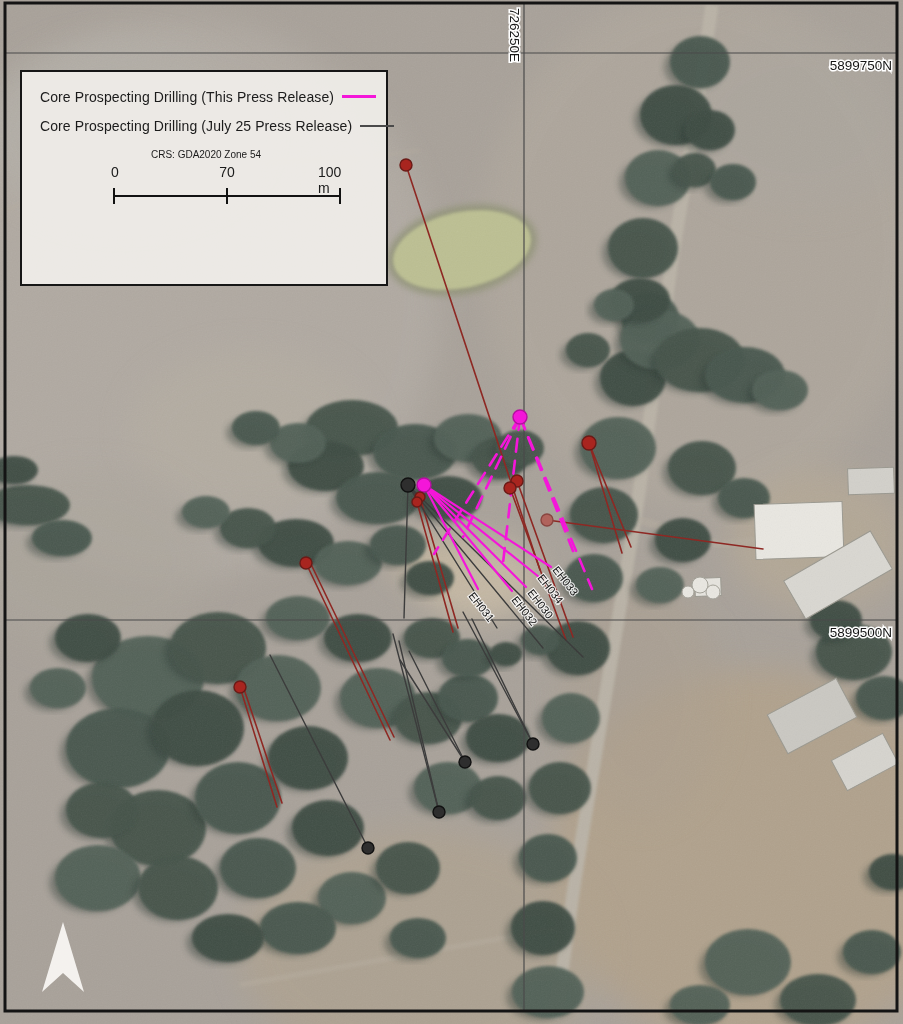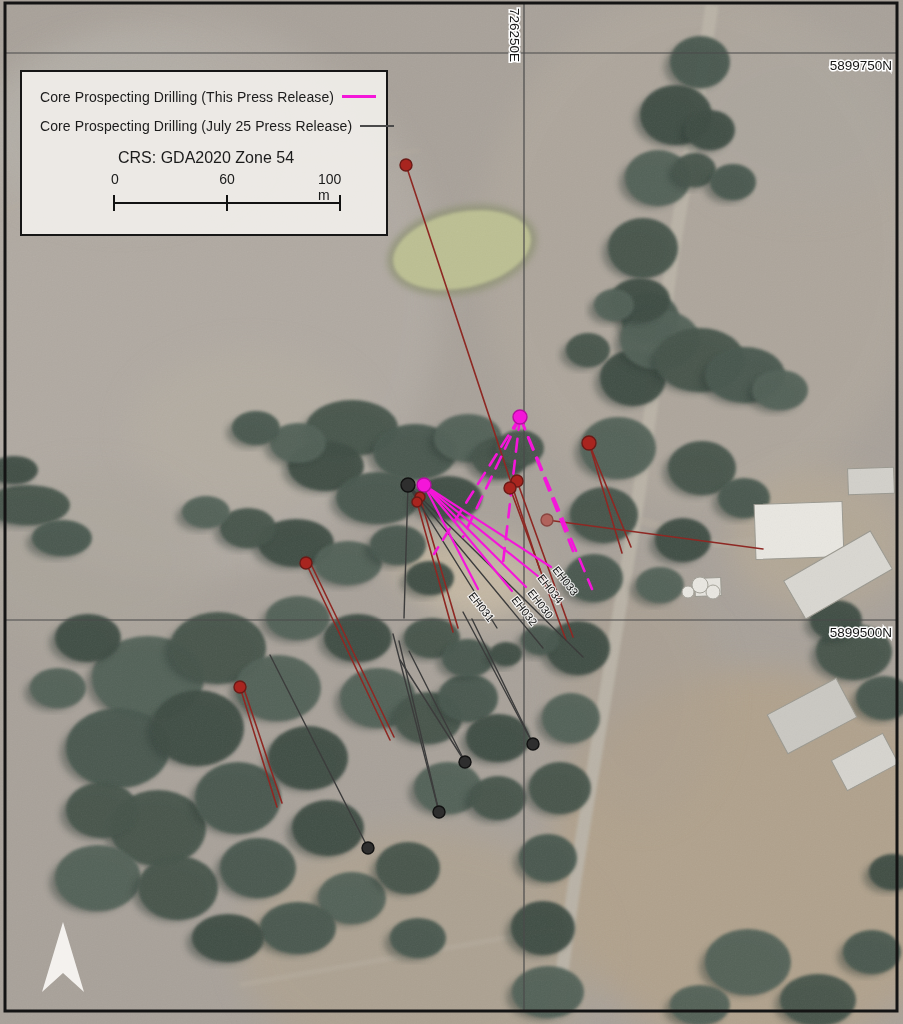--- a/index.html
+++ b/index.html
@@ -1,31 +1,31 @@
 <!DOCTYPE html>
 <html><head>
 <meta charset="utf-8">
 <style>
   html,body{margin:0;padding:0;background:#8d8780;font-family:"Liberation Sans",sans-serif;}
   #stage{position:relative;width:903px;height:1024px;overflow:hidden;background:#a8a199;}
   #mapsvg{position:absolute;left:0;top:0;width:903px;height:1024px;display:block;}
   
   .legend{
-    position:absolute;left:20px;top:70px;width:368px;height:166px;box-sizing:border-box;
+    position:absolute;left:20px;top:70px;width:368px;height:216px;box-sizing:border-box;
     background:rgba(240,238,234,0.93);border:2.5px solid #161616;
     padding:10px 14px 8px 18px;color:#1b1b1b;
   }
   .legend-row{display:flex;align-items:center;justify-content:space-between;height:29px;}
   .legend-label{font-size:14px;letter-spacing:0.1px;white-space:nowrap;}
   .swatch{width:34px;flex:0 0 34px;margin-left:8px;}
   .swatch-magenta-solid{height:3px;background:#f416d9;}
   .swatch-magenta-dashed{height:3px;background:repeating-linear-gradient(90deg,#f416d9 0 11px,transparent 11px 19px);}
   .swatch-black-solid{height:2px;background:#4a4a4a;}
   .swatch-red-solid{height:2.5px;background:#b5827d;}
-  .legend-crs{text-align:center;font-size:16px;margin-top:9px;}
+  .legend-crs{text-align:center;font-size:10px;margin-top:9px;}
   .scalebar{position:relative;height:52px;margin-top:2px;}
   .sb-label{position:absolute;top:2px;font-size:14px;transform:translateX(-50%);}
   .sb-line{position:absolute;left:73px;top:33px;width:227px;border-top:2px solid #121212;}
   .sb-tick{position:absolute;top:26px;width:2px;height:16px;background:#121212;}
 </style>
 </head>
 <body>
 
 <div id="stage">
   <svg id="mapsvg" viewBox="0 0 903 1024">
@@ -321,21 +321,21 @@
       <span class="legend-label">Core Prospecting Drilling (This Press Release)</span>
       <span class="swatch swatch-magenta-solid"></span>
     </div>
     <div class="legend-row">
       <span class="legend-label">Core Prospecting Drilling (July 25 Press Release)</span>
       <span class="swatch swatch-black-solid"></span>
     </div>
     <div class="legend-crs">CRS: GDA2020 Zone 54</div>
     <div class="scalebar">
       <span class="sb-label" style="left:75px">0</span>
-      <span class="sb-label" style="left:187px">60</span>
+      <span class="sb-label" style="left:187px">70</span>
       <span class="sb-label" style="left:296px">100 m</span>
       <div class="sb-line"></div>
       <div class="sb-tick" style="left:73px"></div>
       <div class="sb-tick" style="left:186px"></div>
       <div class="sb-tick" style="left:299px"></div>
     </div>
   </div>
 </div>
 
 </body></html>

